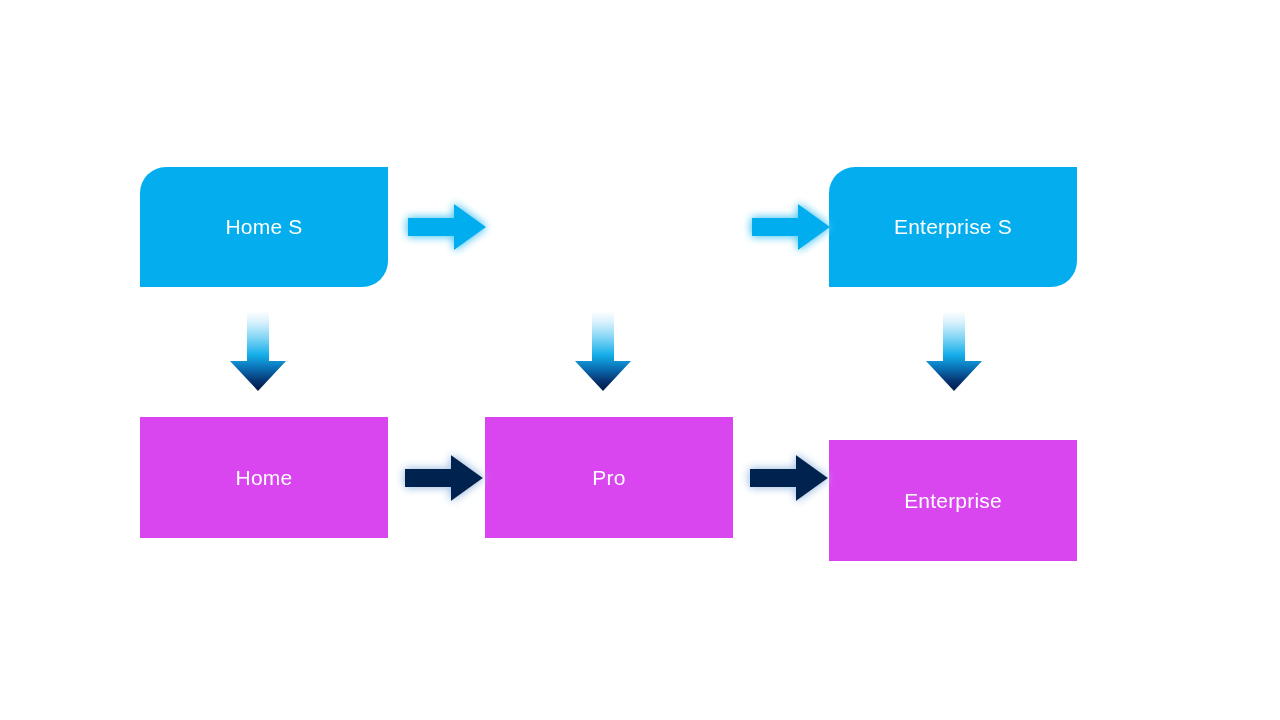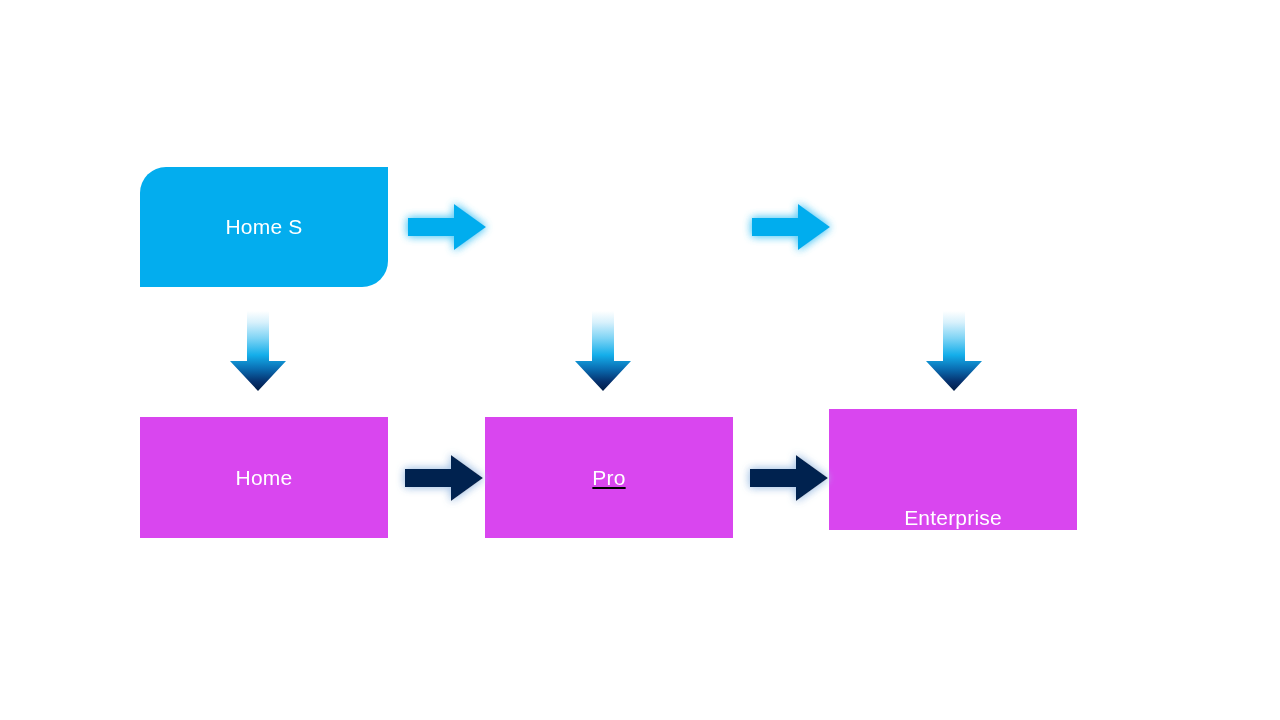--- a/index.html
+++ b/index.html
@@ -107,20 +107,23 @@
         <stop offset="100%" stop-color="#021C45"></stop>
       </linearGradient>
     </defs>
   </svg>
 
   <div class="node tier-s" style="left:140px; top:167px; width:248px; height:120px;">
     <span class="node-label">Home S</span>
   </div>
 
 
+  <div class="node tier-s" style="left:829px; top:167px; width:248px; height:120px;">
+    <span class="node-label">Enterprise S</span>
+  </div>
 
   <div class="arrow h-arrow" style="left:408px; top:202px; width:78px; height:50px;">
     <svg viewBox="0 0 78 50" preserveAspectRatio="none">
       <path d="M0,16 L46,16 L46,2 L78,25 L46,48 L46,34 L0,34 Z" fill="#03ADEE"></path>
     </svg>
   </div>
 
   <div class="arrow h-arrow" style="left:752px; top:202px; width:78px; height:50px;">
     <svg viewBox="0 0 78 50" preserveAspectRatio="none">
       <path d="M0,16 L46,16 L46,2 L78,25 L46,48 L46,34 L0,34 Z" fill="#03ADEE"></path>
@@ -142,25 +145,25 @@
   <div class="arrow v-arrow" style="left:925px; top:311px; width:58px; height:80px;">
     <svg viewBox="0 0 58 80" preserveAspectRatio="none">
       <path d="M18,0 L40,0 L40,50 L57,50 L29,80 L1,50 L18,50 Z" fill="url(#downGrad)"></path>
     </svg>
   </div>
 
   <div class="node tier-base" style="left:140px; top:417px; width:248px; height:121px;">
     <span class="node-label">Home</span>
   </div>
 
-  <div class="node tier-base" style="left:485px; top:417px; width:248px; height:121px;text-decoration:underline;">
+  <div class="node tier-base" style="left:485px; top:417px; width:248px; height:121px;">
     <span class="node-label">Pro</span>
   </div>
 
-  <div class="node tier-base" style="left:829px; top:409px; width:248px; height:121px;align-items:flex-end;">
+  <div class="node tier-base" style="left:829px; top:440px; width:248px; height:121px;">
     <span class="node-label">Enterprise</span>
   </div>
 
   <div class="arrow h-arrow dark" style="left:405px; top:453px; width:78px; height:50px;">
     <svg viewBox="0 0 78 50" preserveAspectRatio="none">
       <path d="M0,16 L46,16 L46,2 L78,25 L46,48 L46,34 L0,34 Z" fill="#04234F"></path>
     </svg>
   </div>
 
   <div class="arrow h-arrow dark" style="left:750px; top:453px; width:78px; height:50px;">

